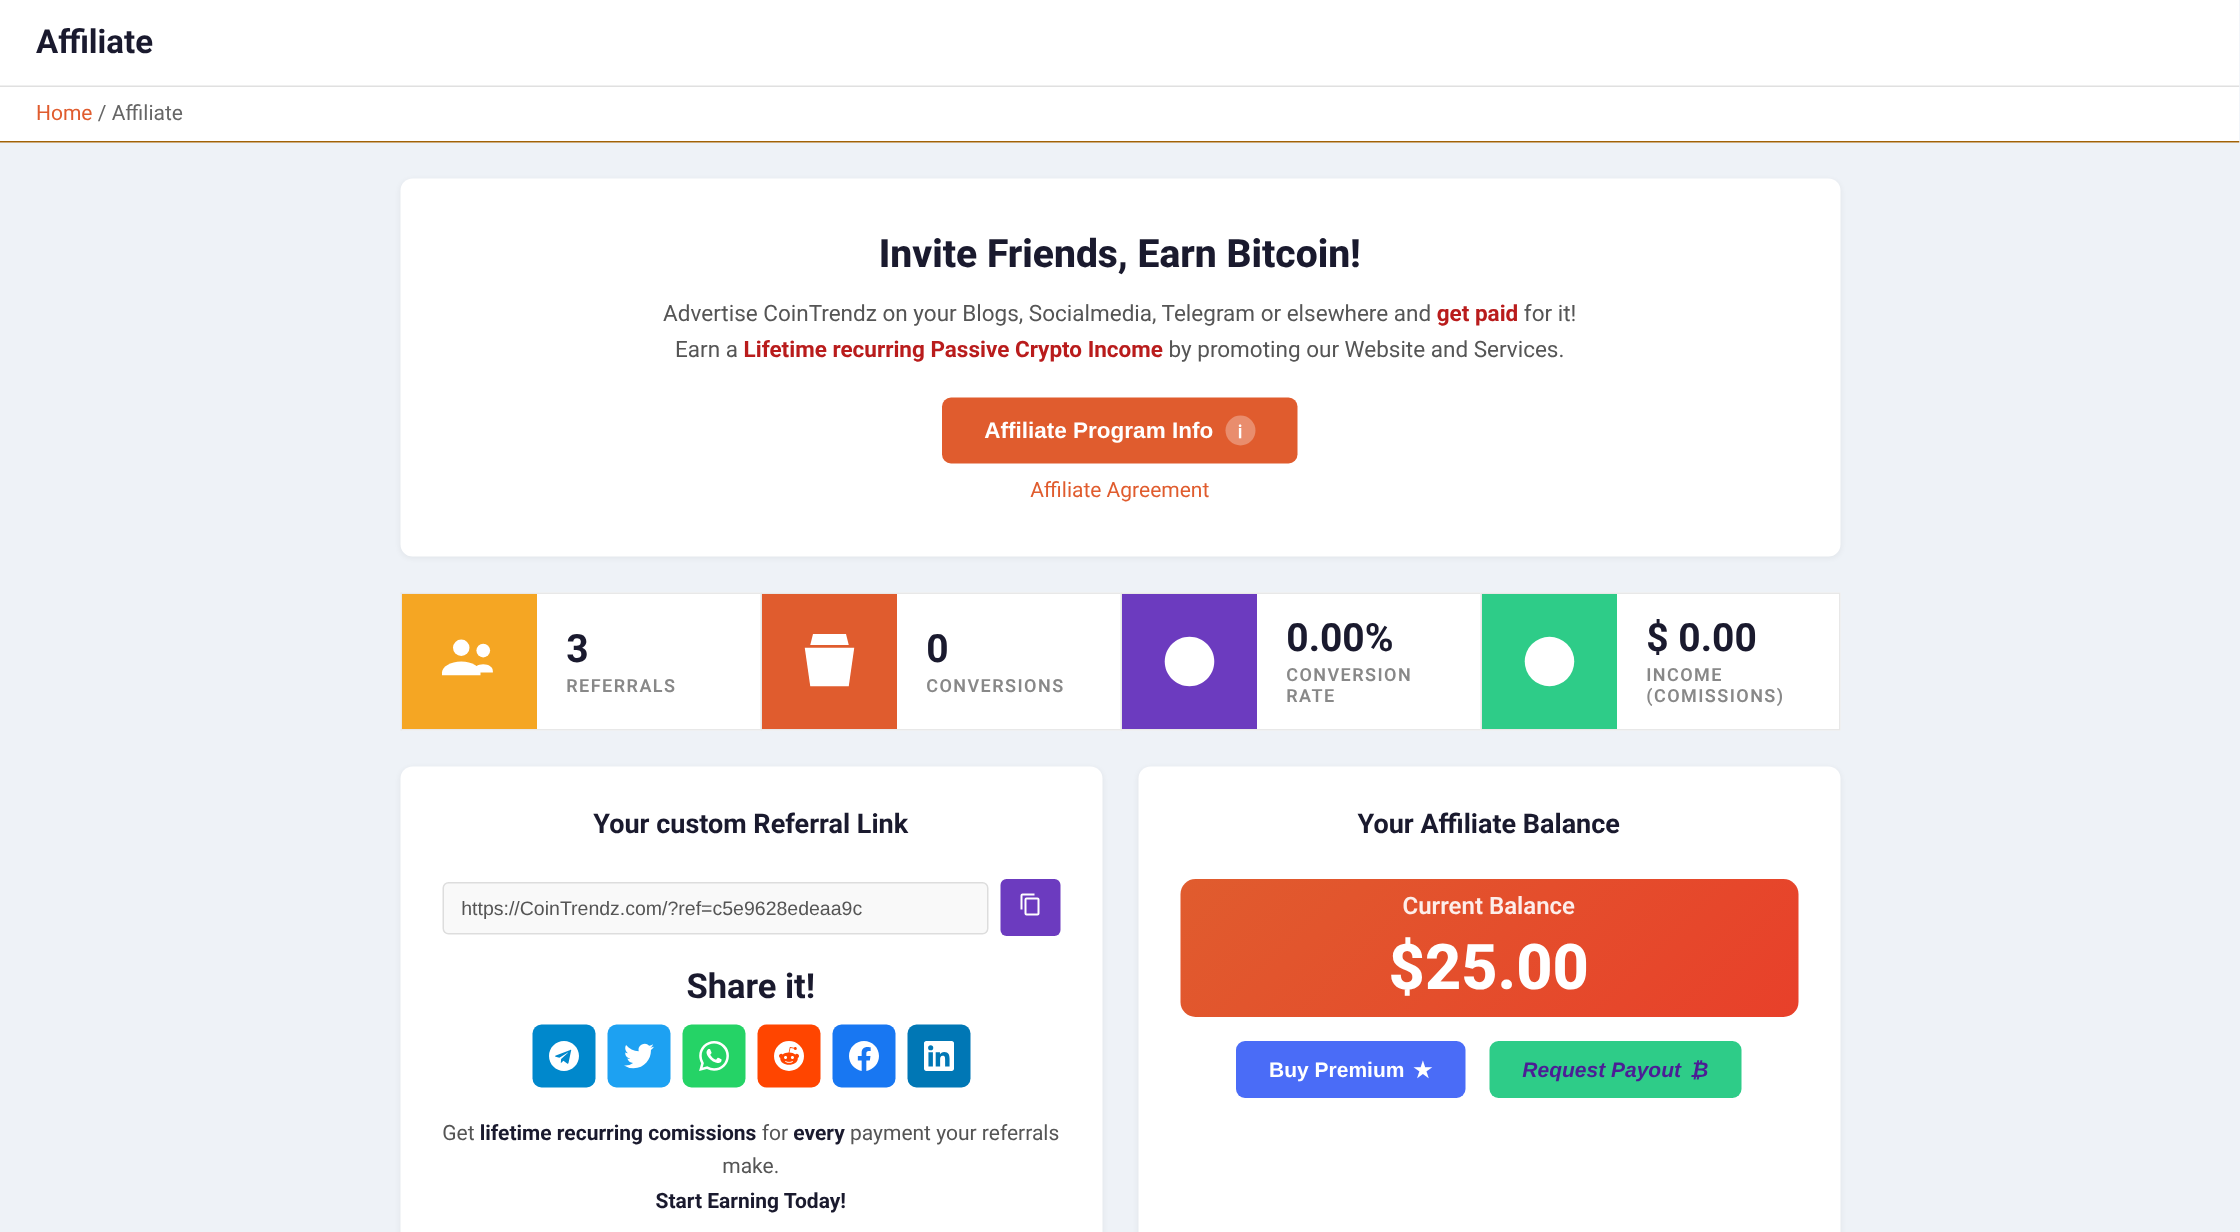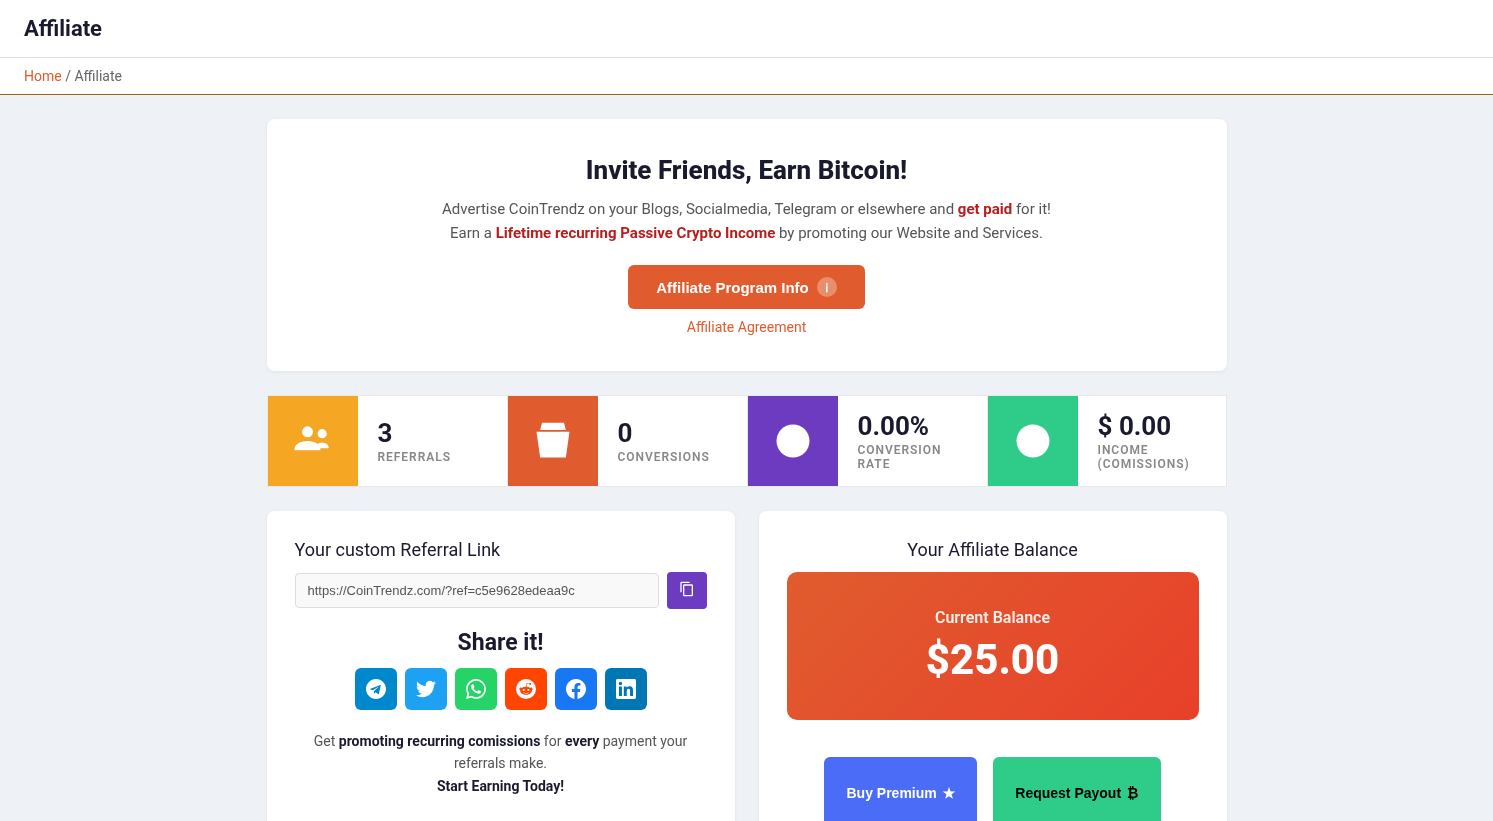--- a/index.html
+++ b/index.html
@@ -148,23 +148,24 @@
       margin: 0 auto;
     }
     .referral-card, .balance-card {
       background: #fff;
       border-radius: 8px;
       padding: 28px 28px 32px;
       box-shadow: 0 1px 4px rgba(0,0,0,0.06);
     }
     .card-title {
       font-size: 18px;
-      font-weight: 400;
-      color: #1a1a2e;
-      margin-bottom: 12px;
+      font-weight: 700;
+      color: #1a1a2e;
+      text-align: center;
+      margin-bottom: 26px;
     }
     
     .referral-link-row {
       display: flex;
       align-items: center;
       gap: 8px;
       margin-bottom: 20px;
     }
     .referral-link-input {
       flex: 1;
@@ -221,22 +222,22 @@
       font-weight: 700;
       color: #1a1a2e;
     }
     
     .balance-card {
       text-align: center;
     }
     .current-balance-box {
       background: linear-gradient(135deg, #e05c2e, #e8402a);
       border-radius: 10px;
-      padding: 36px 20px;
-      margin-bottom: 37px;
+      padding: 8px 20px;
+      margin-bottom: 16px;
     }
     .current-balance-label {
       color: rgba(255,255,255,0.9);
       font-size: 16px;
       font-weight: 600;
       margin-bottom: 8px;
     }
     .current-balance-amount {
       color: #fff;
       font-size: 42px;
@@ -255,30 +256,31 @@
       border-radius: 6px;
       font-size: 14px;
       font-weight: 600;
       cursor: pointer;
       display: inline-flex;
       align-items: center;
       gap: 6px;
     }
     .btn-request-payout {
       background: #2ecc88;
-      color: #000000;
+      color: #4c1d95;
       border: none;
-      padding: 28px 22px;
+      padding: 11px 22px;
       border-radius: 6px;
       font-size: 14px;
       font-weight: 600;
       cursor: pointer;
       display: inline-flex;
       align-items: center;
       gap: 6px;
+      font-style: italic;
     }
   </style>
 </head>
 <body>
 
 <div class="page-header">
   <h1 class="page-title">Affiliate</h1>
 </div>
 
 <div class="breadcrumb">
@@ -406,21 +408,21 @@
               <path d="M24 12.073c0-6.627-5.373-12-12-12s-12 5.373-12 12c0 5.99 4.388 10.954 10.125 11.854v-8.385H7.078v-3.47h3.047V9.43c0-3.007 1.792-4.669 4.533-4.669 1.312 0 2.686.235 2.686.235v2.953H15.83c-1.491 0-1.956.925-1.956 1.874v2.25h3.328l-.532 3.47h-2.796v8.385C19.612 23.027 24 18.062 24 12.073z"></path>
             </svg>
         </button>
         <button class="social-btn" style="background:#0077b5;">
           <svg width="20" height="20" viewBox="0 0 24 24" fill="white">
               <path d="M20.447 20.452h-3.554v-5.569c0-1.328-.027-3.037-1.852-3.037-1.853 0-2.136 1.445-2.136 2.939v5.667H9.351V9h3.414v1.561h.046c.477-.9 1.637-1.85 3.37-1.85 3.601 0 4.267 2.37 4.267 5.455v6.286zM5.337 7.433a2.062 2.062 0 0 1-2.063-2.065 2.064 2.064 0 1 1 2.063 2.065zm1.782 13.019H3.555V9h3.564v11.452zM22.225 0H1.771C.792 0 0 .774 0 1.729v20.542C0 23.227.792 24 1.771 24h20.451C23.2 24 24 23.227 24 22.271V1.729C24 .774 23.2 0 22.222 0h.003z"></path>
             </svg>
         </button>
       </div>
       <p class="referral-footer">
-        <span>Get </span><strong>promoting recurring comissions</strong><span> for </span><strong>every</strong><span> payment your referrals make.</span>
+        <span>Get </span><strong>lifetime recurring comissions</strong><span> for </span><strong>every</strong><span> payment your referrals make.</span>
         <br>
         <strong>Start Earning Today!</strong>
       </p>
     </div>
 
     <div class="balance-card">
       <h3 class="card-title">Your Affiliate Balance</h3>
       <div class="current-balance-box">
         <div class="current-balance-label">Current Balance</div>
         <div class="current-balance-amount">$25.00</div>

